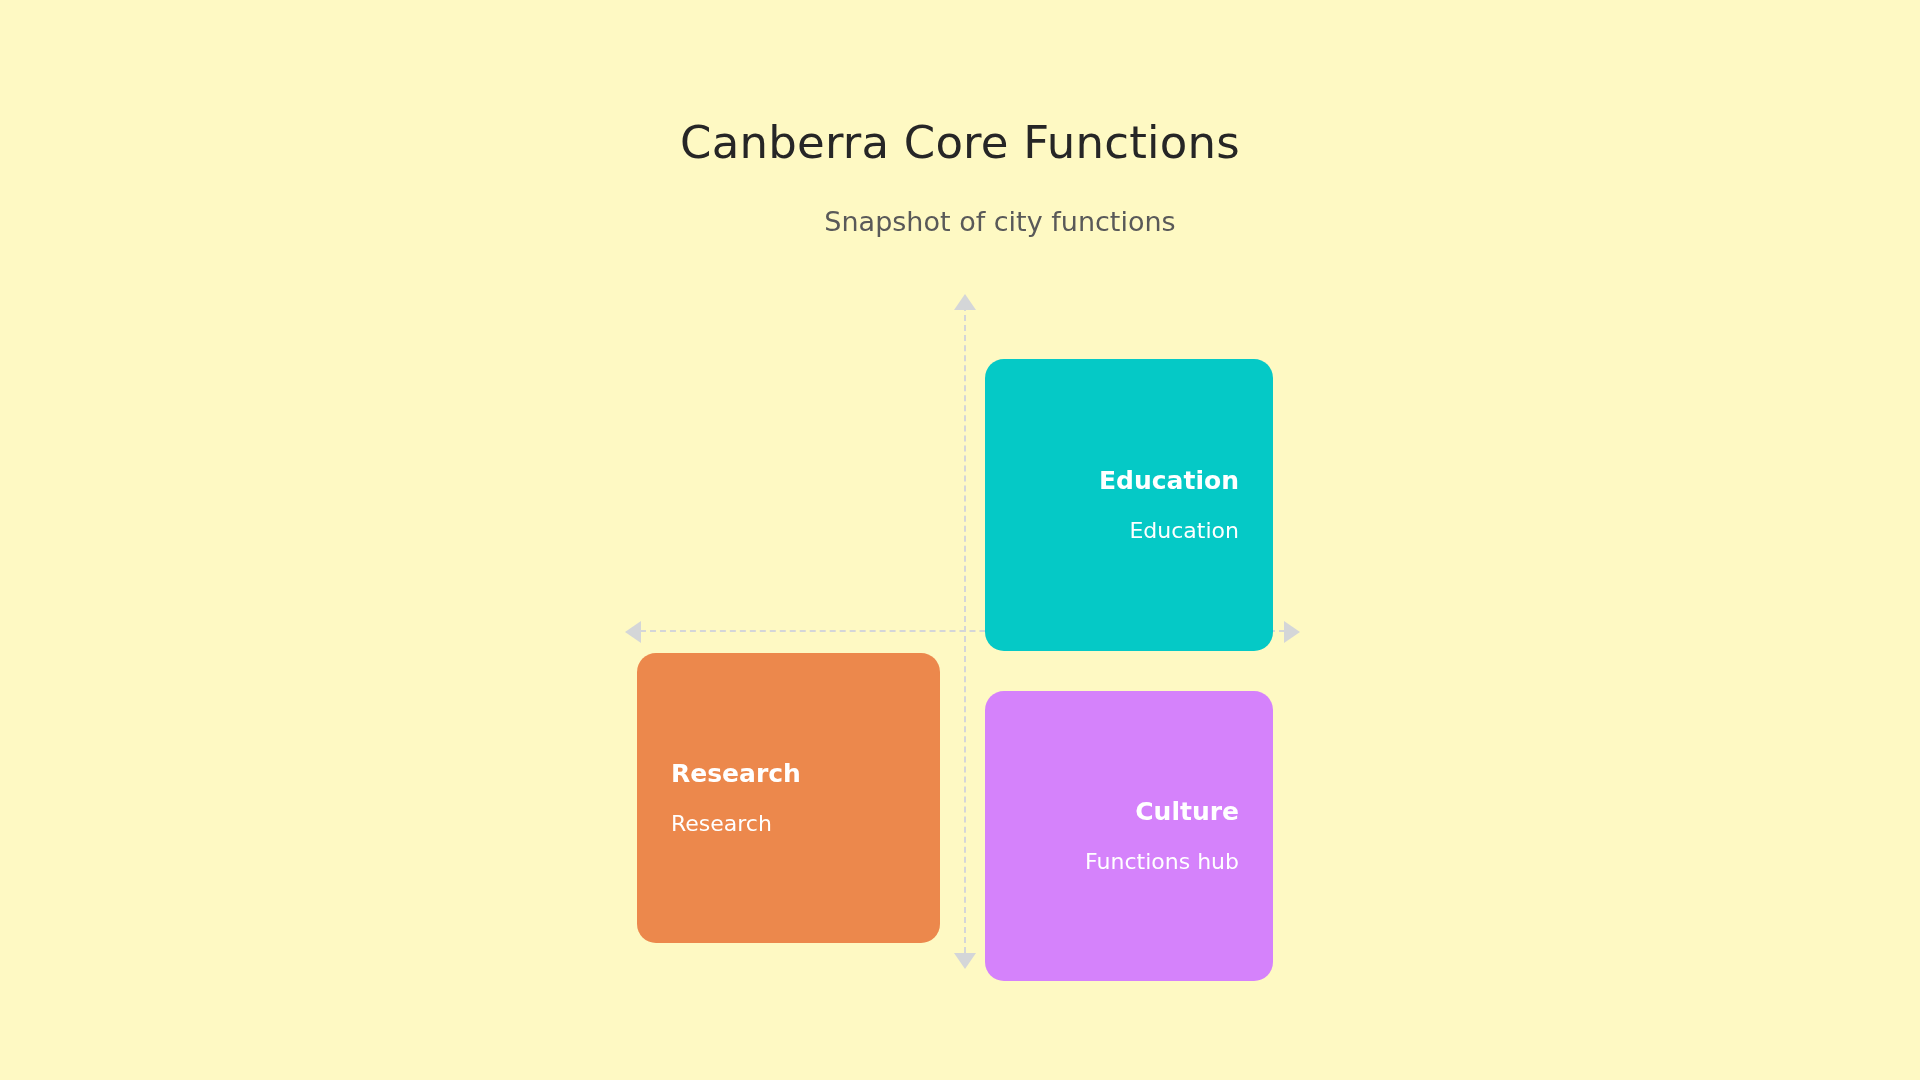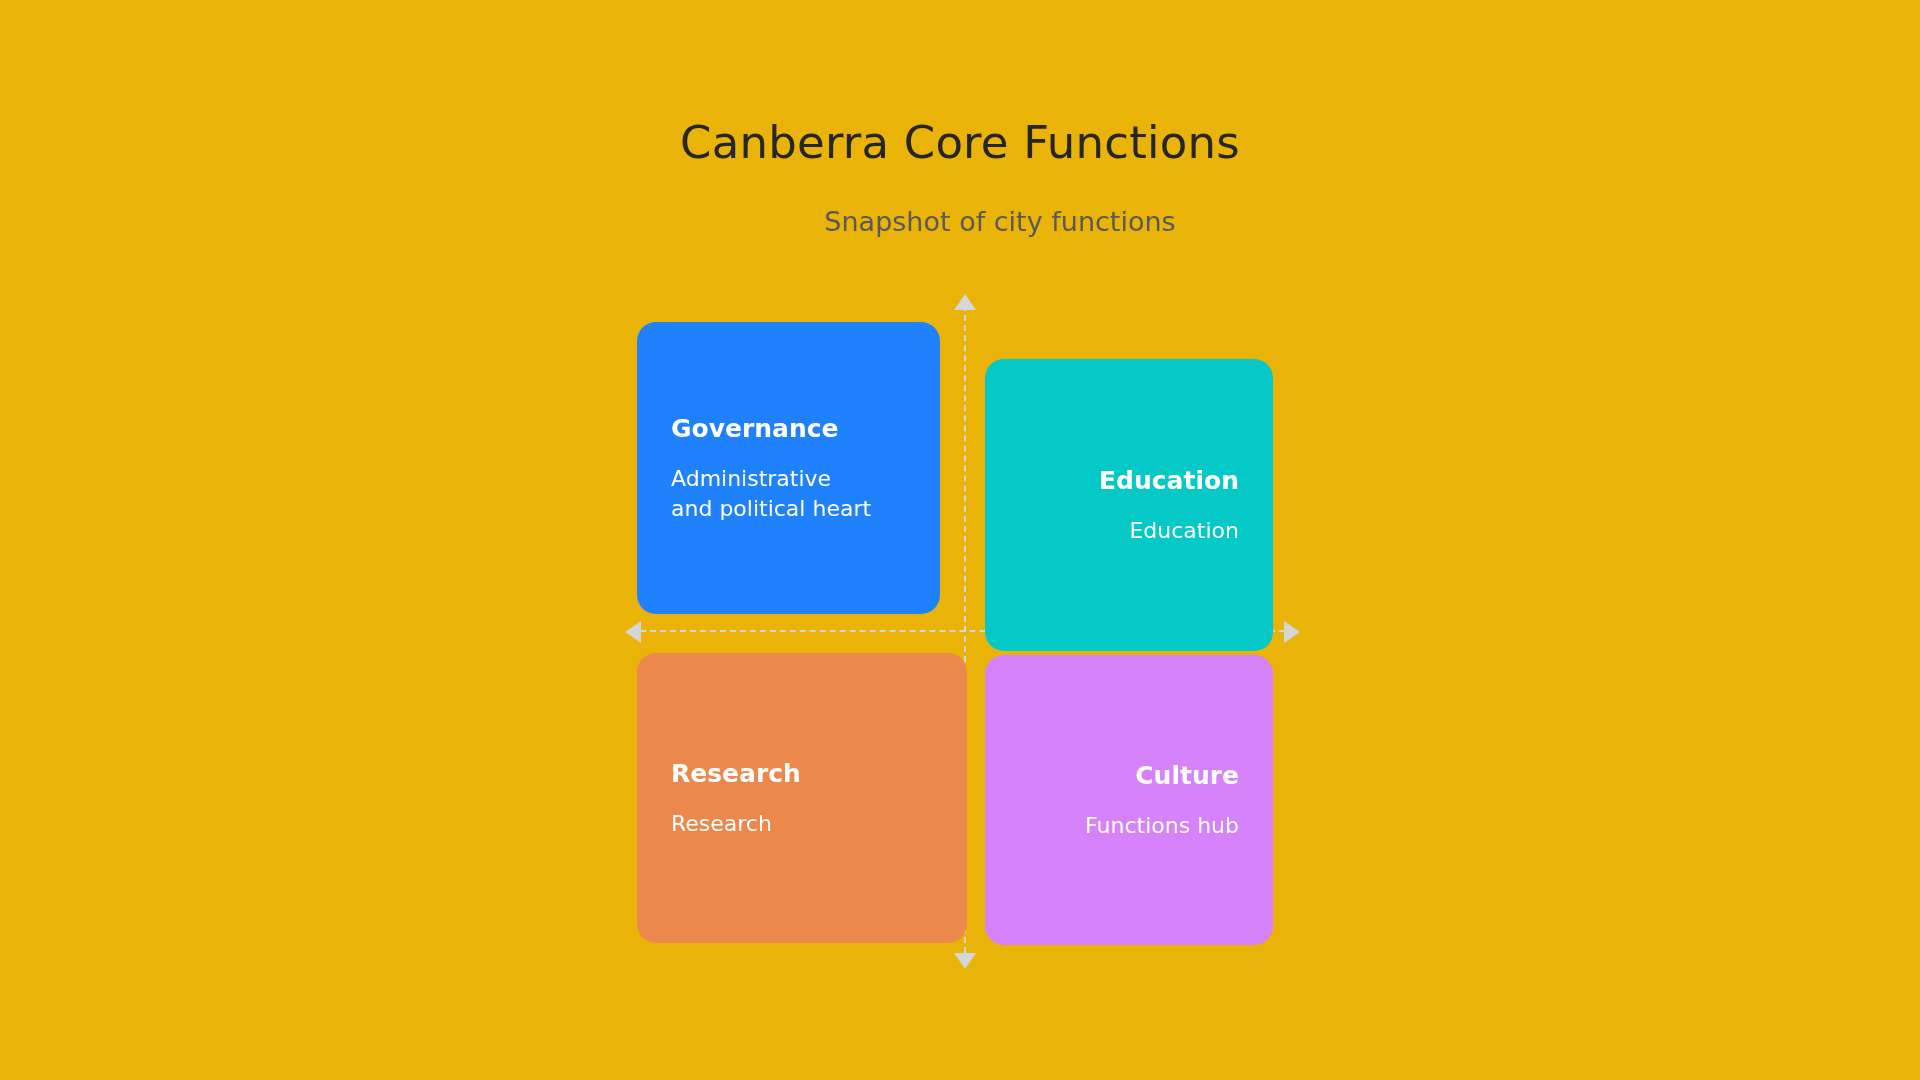--- a/index.html
+++ b/index.html
@@ -119,46 +119,42 @@
     font-size: 22px;
     font-weight: 400;
     color: #ffffff;
     line-height: 1.35;
     margin: 0;
     max-width: 205px;
   }
 
   .quad-tl { left: 637px;  top: 322px; width: 303px; height: 292px; align-items: flex-start; text-align: left; }
   .quad-tr { left: 985px;  top: 322px; width: 288px; height: 292px; align-items: flex-end;   text-align: right; margin-top: 37px; }
-  .quad-bl { left: 637px;  top: 653px; width: 330px; height: 290px; align-items: flex-start; text-align: left; }
-  .quad-br { left: 985px;  top: 655px; width: 288px; height: 290px; align-items: flex-end;   text-align: right; }
+  .quad-bl { left: 637px;  top: 653px; width: 303px; height: 290px; align-items: flex-start; text-align: left; }
+  .quad-br { left: 985px;  top: 691px; width: 288px; height: 290px; align-items: flex-end;   text-align: right; }
 
   .quad-tr .quad-desc,
   .quad-br .quad-desc { max-width: 230px; }
 </style>
 </head>
 <body>
 
-<div id="stage" style="background: #eab308;">
+<div id="stage" style="background: #fef9c3;">
 
   <div class="chart-title" style="color: rgb(38, 38, 38);">Canberra Core Functions</div>
 
   <div class="chart-subtitle" style="color: rgb(89, 89, 89);">Snapshot of city functions</div>
 
   <div class="axis-v-line" style="border-color: rgb(212, 214, 216);"></div>
   <div class="axis-h-line" style="border-color: rgb(212, 214, 216);"></div>
   <div class="arrow arrow-up" style="border-bottom-color: rgb(212, 214, 216);"></div>
   <div class="arrow arrow-down" style="border-top-color: rgb(212, 214, 216);"></div>
   <div class="arrow arrow-left" style="border-right-color: rgb(212, 214, 216);"></div>
   <div class="arrow arrow-right" style="border-left-color: rgb(212, 214, 216);"></div>
 
-  <div class="quad quad-tl" style="background-color: rgb(31, 129, 251);">
-    <div class="quad-label">Governance</div>
-    <div class="quad-desc">Administrative and political heart</div>
-  </div>
 
   <div class="quad quad-tr" style="background-color: rgb(5, 201, 198);">
     <div class="quad-label">Education</div>
     <div class="quad-desc">Education</div>
   </div>
 
   <div class="quad quad-bl" style="background-color: rgb(236, 136, 76);">
     <div class="quad-label">Research</div>
     <div class="quad-desc">Research</div>
   </div>

